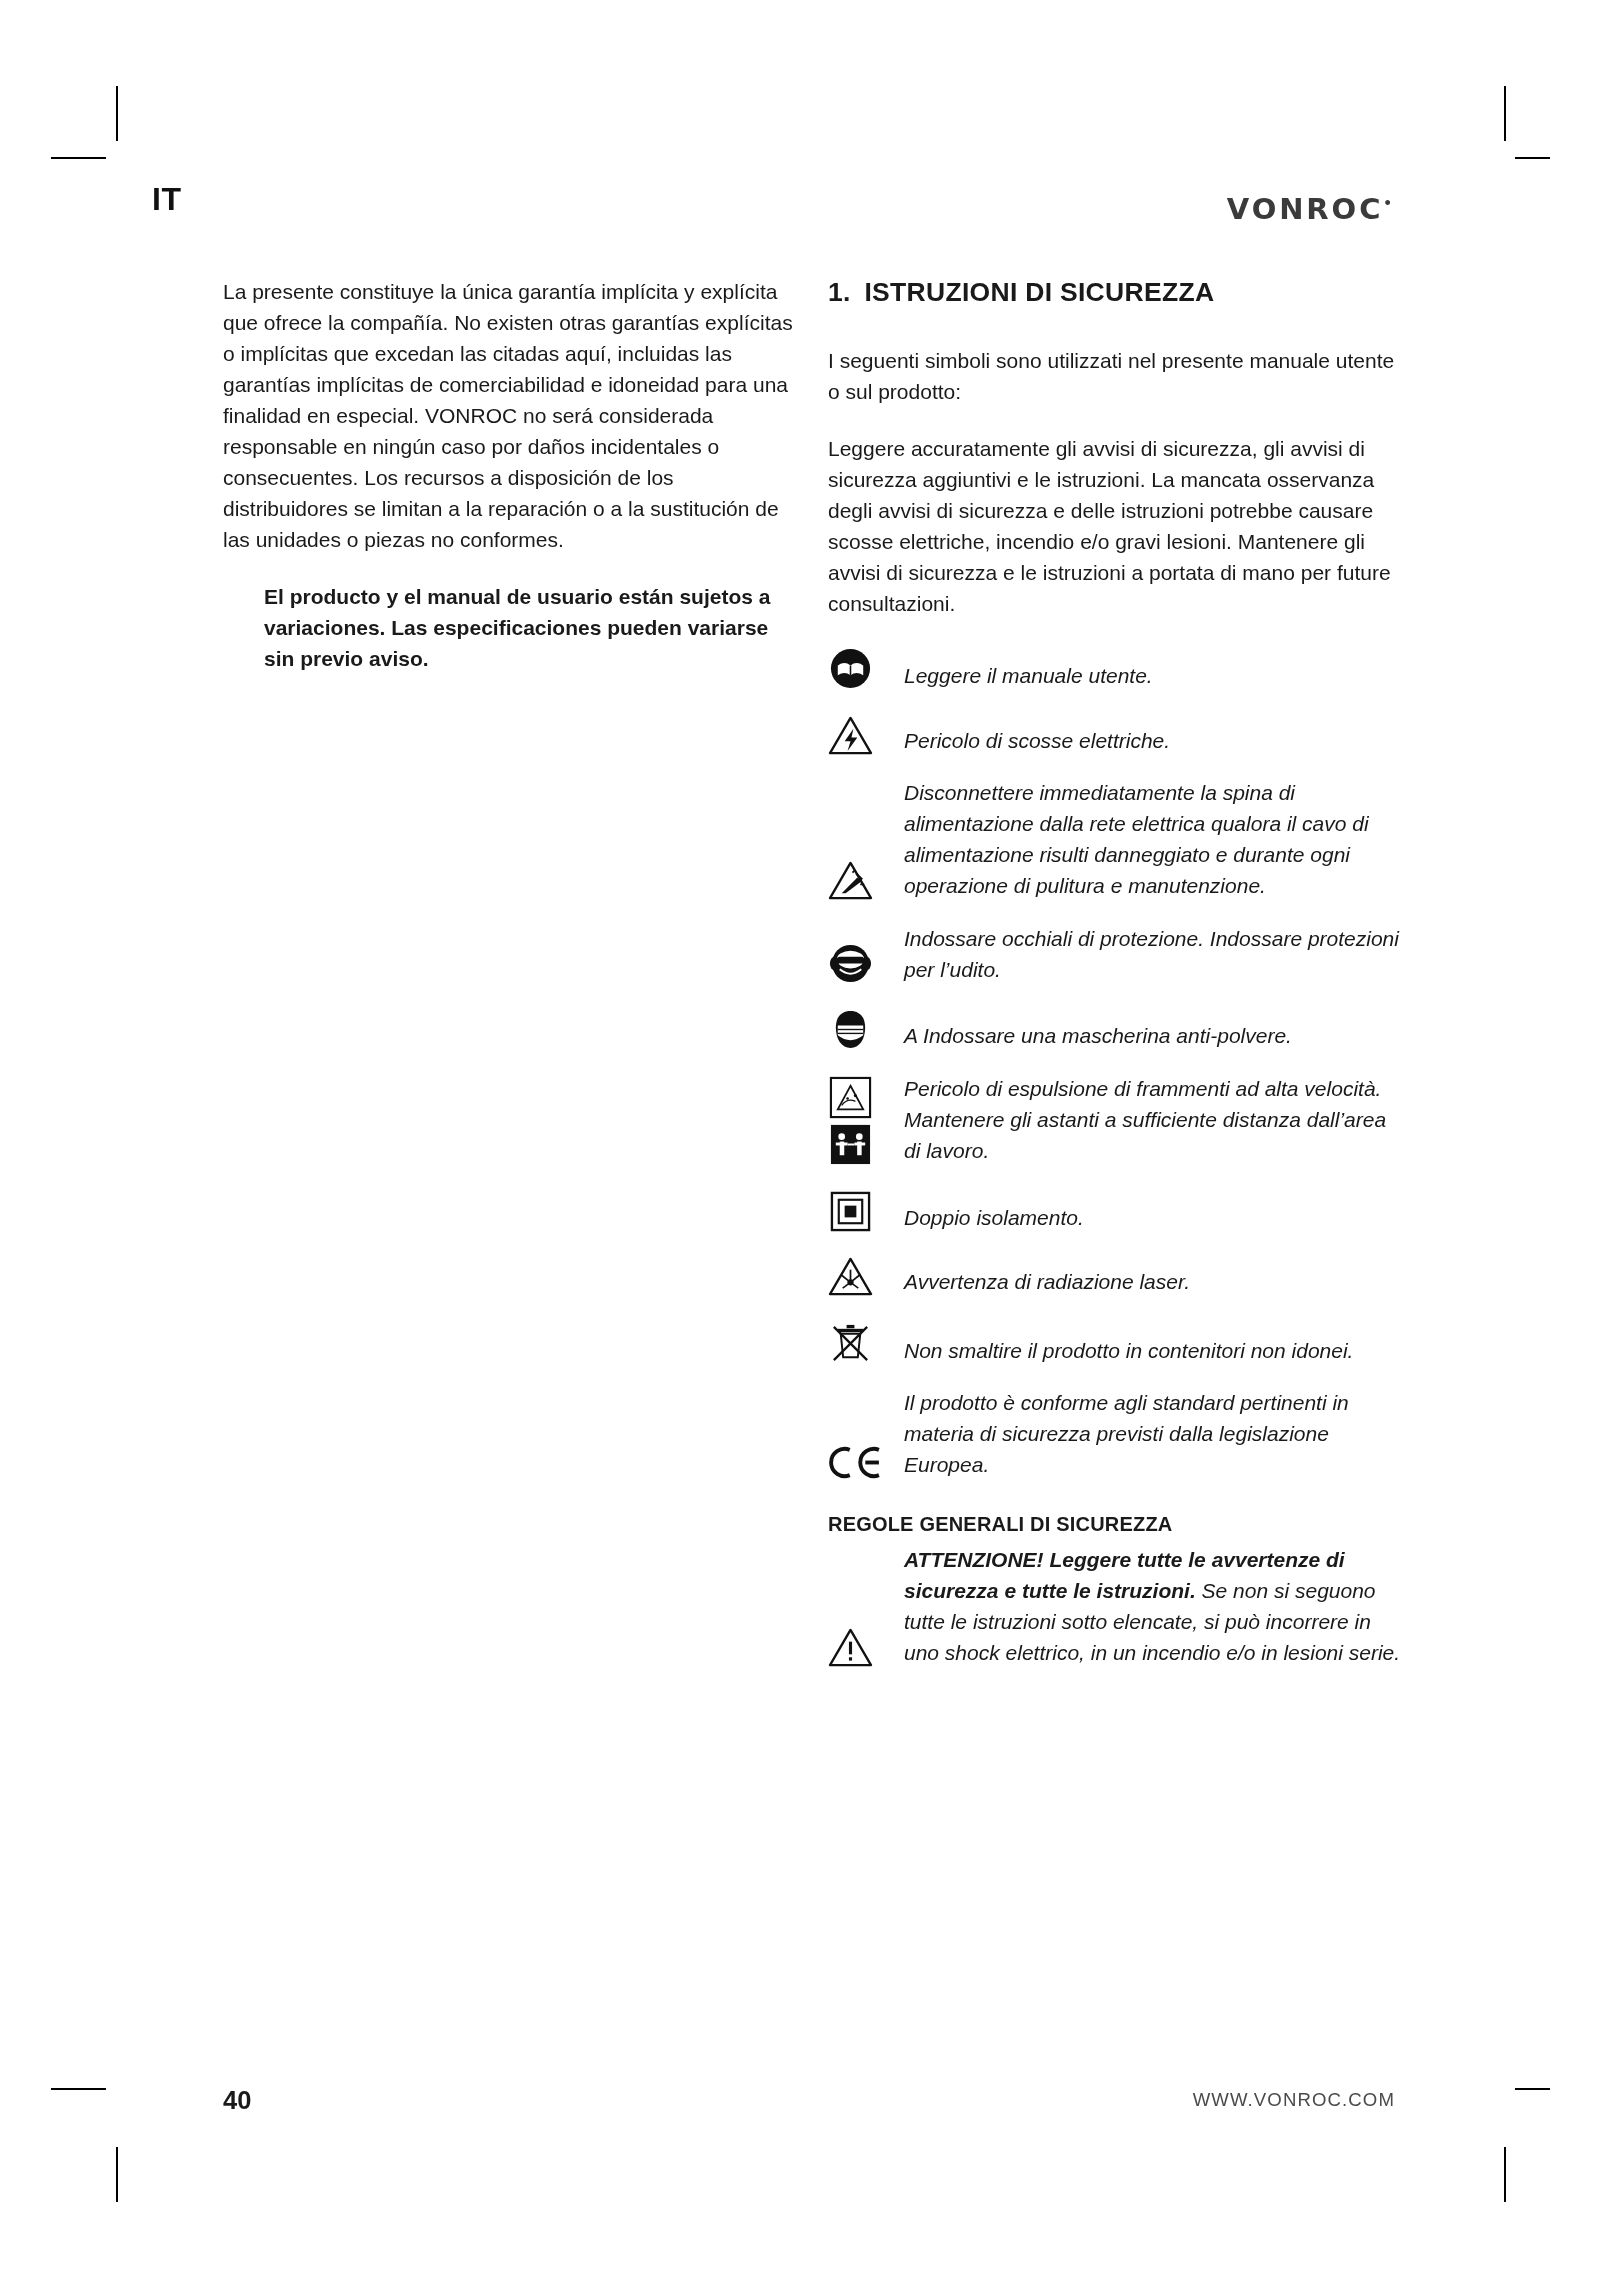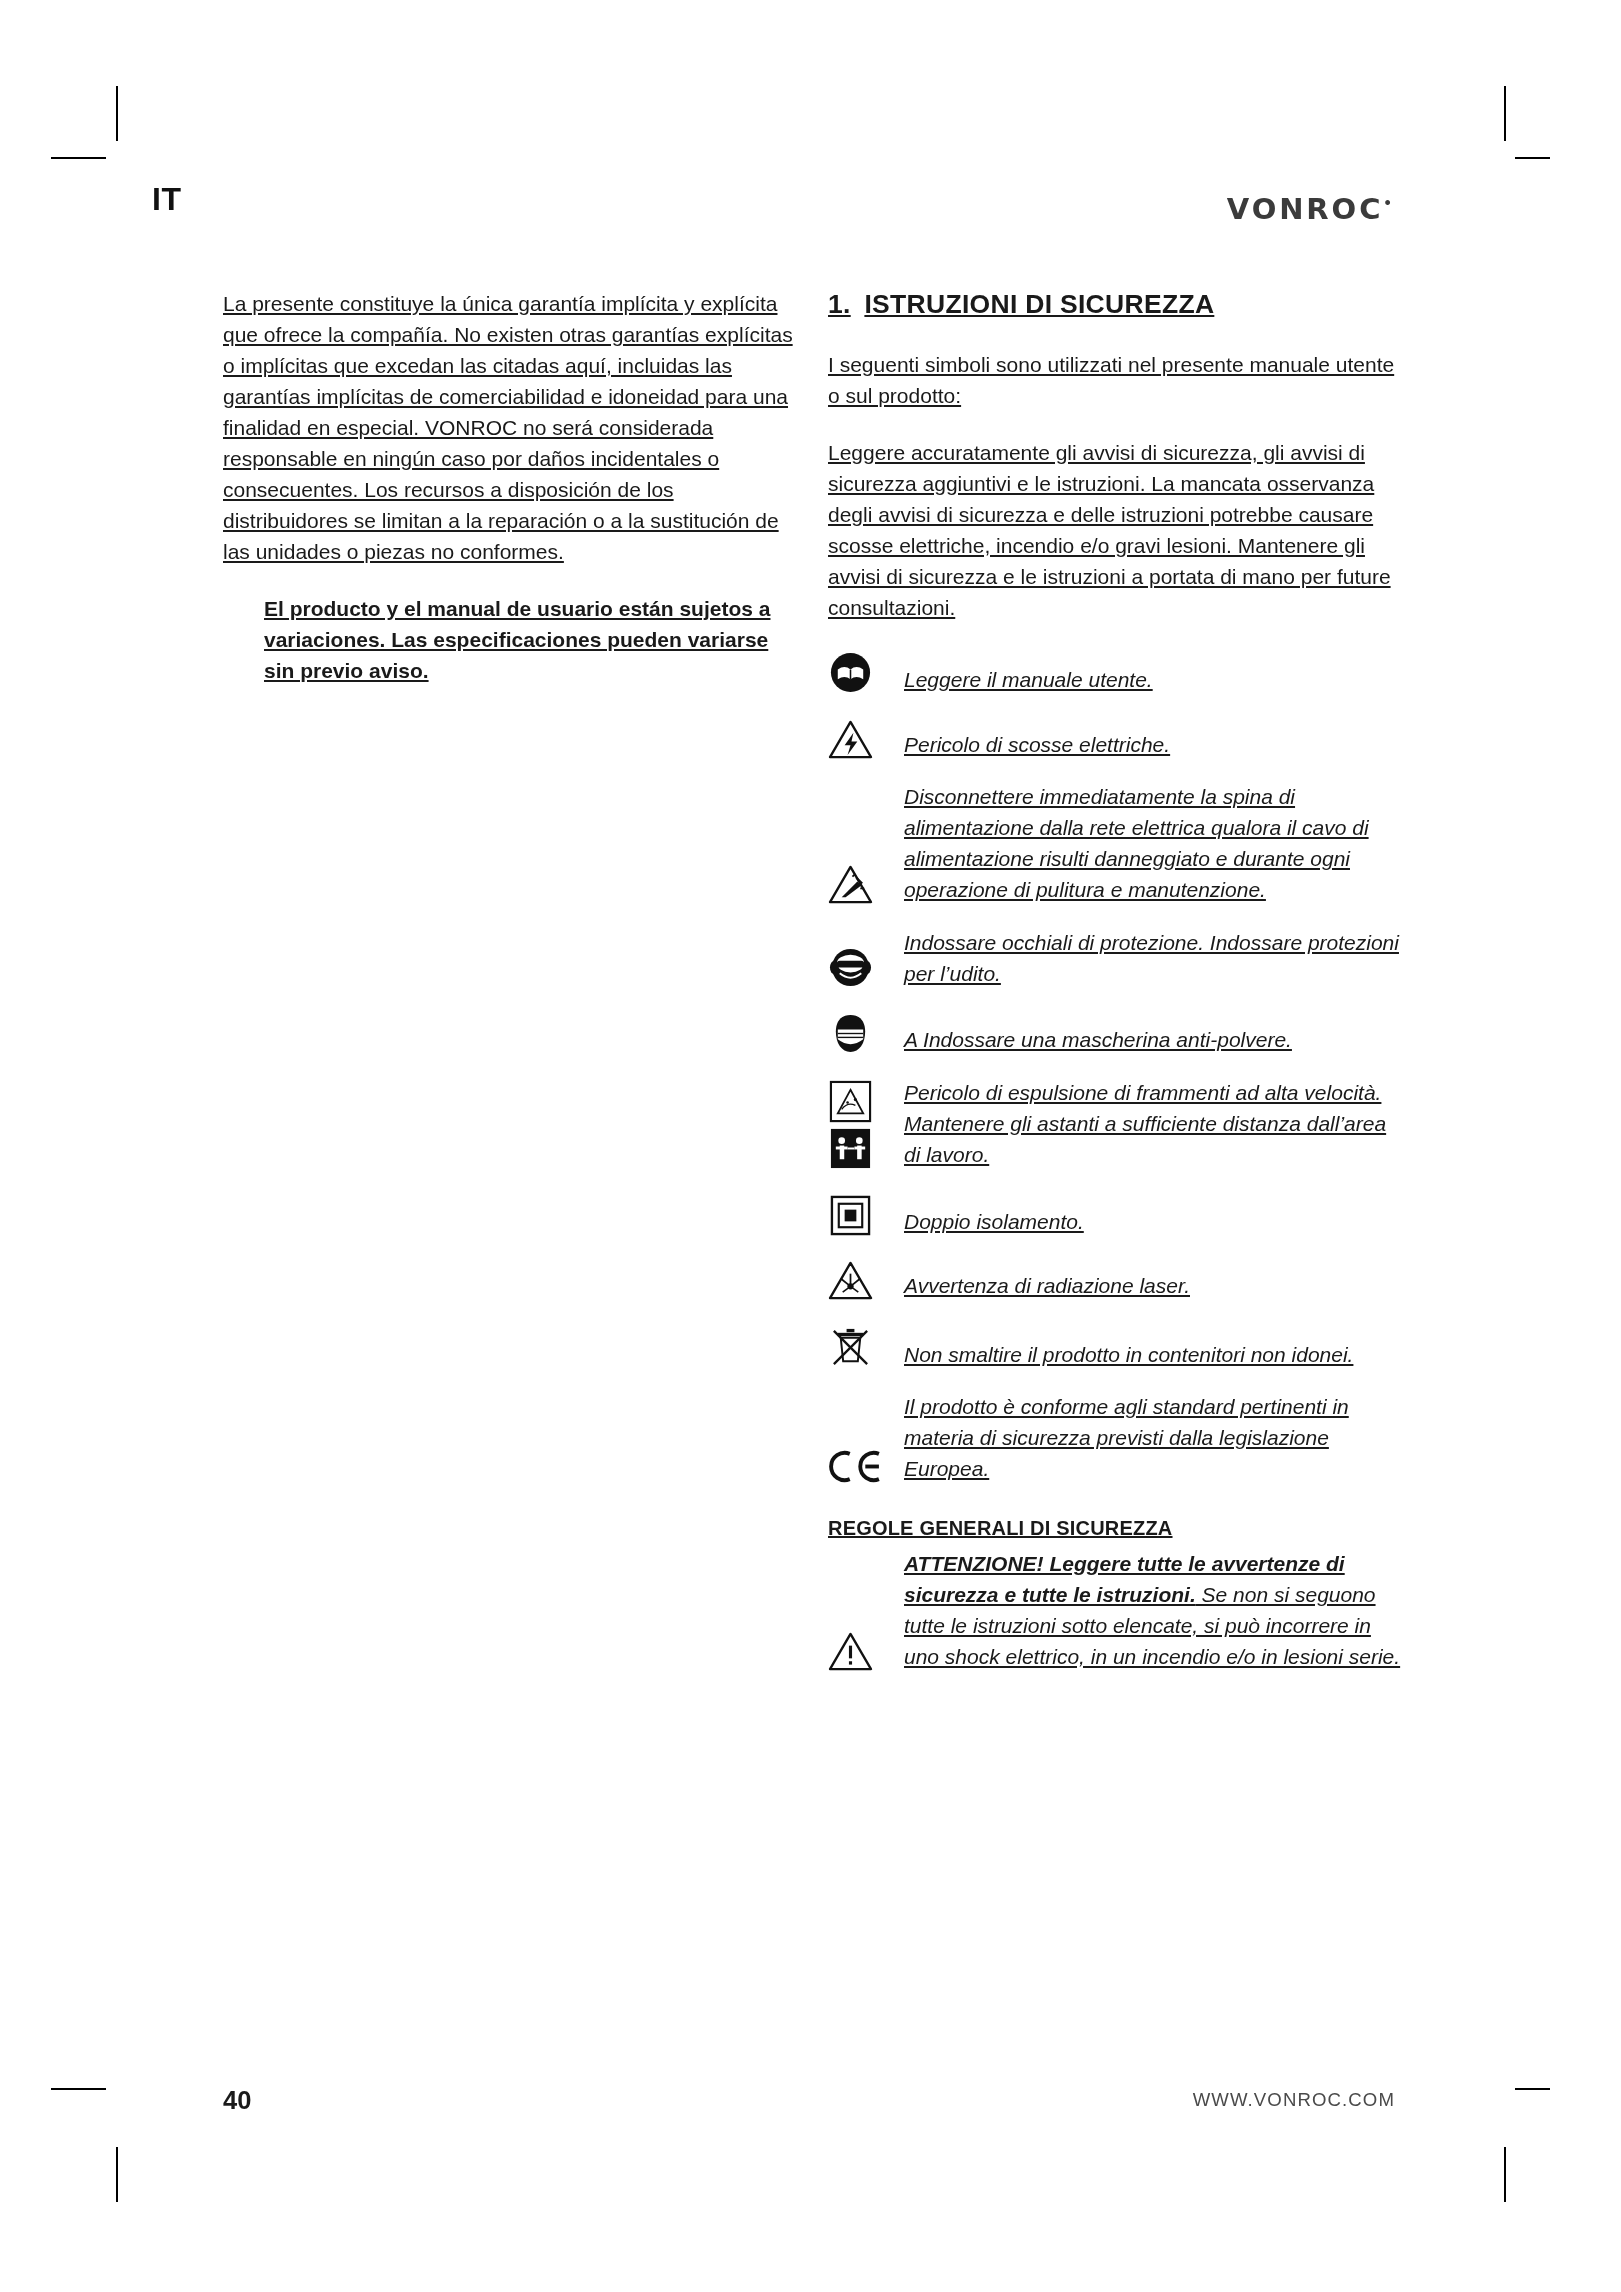--- a/index.html
+++ b/index.html
@@ -45,40 +45,39 @@
     font-weight: bold;
     letter-spacing: 2.9px;
     color: #3b3b3b;
     font-family: "DejaVu Sans", sans-serif;
   }
   .brand .dot { font-size: 13.7px; vertical-align: super; }
 
   
   .col {
     position: absolute;
-    top: 288px;
+    top: 276px;
     width: 578px;
-    text-decoration: underline;
   }
   .col-left { left: 223px; }
   .col-right { left: 828px; }
 
   p {
     margin: 0 0 25.5px 0;
     font-size: 21px;
     line-height: 31px;
     color: #1a1a1a;
   }
   p.bold { font-weight: bold; margin-left: 41px; }
 
   h1.section-title {
     font-size: 26.5px;
     font-weight: bold;
     letter-spacing: 0.3px;
-    margin: 0 0 28px 0;
+    margin: 0 0 36px 0;
     line-height: 33px;
   }
   h1.section-title .num { margin-right: 13.7px; }
 
   h2.sub-title {
     font-size: 20px;
     font-weight: bold;
     margin: 33px 0 7.8px 0;
     letter-spacing: 0.2px;
   }

